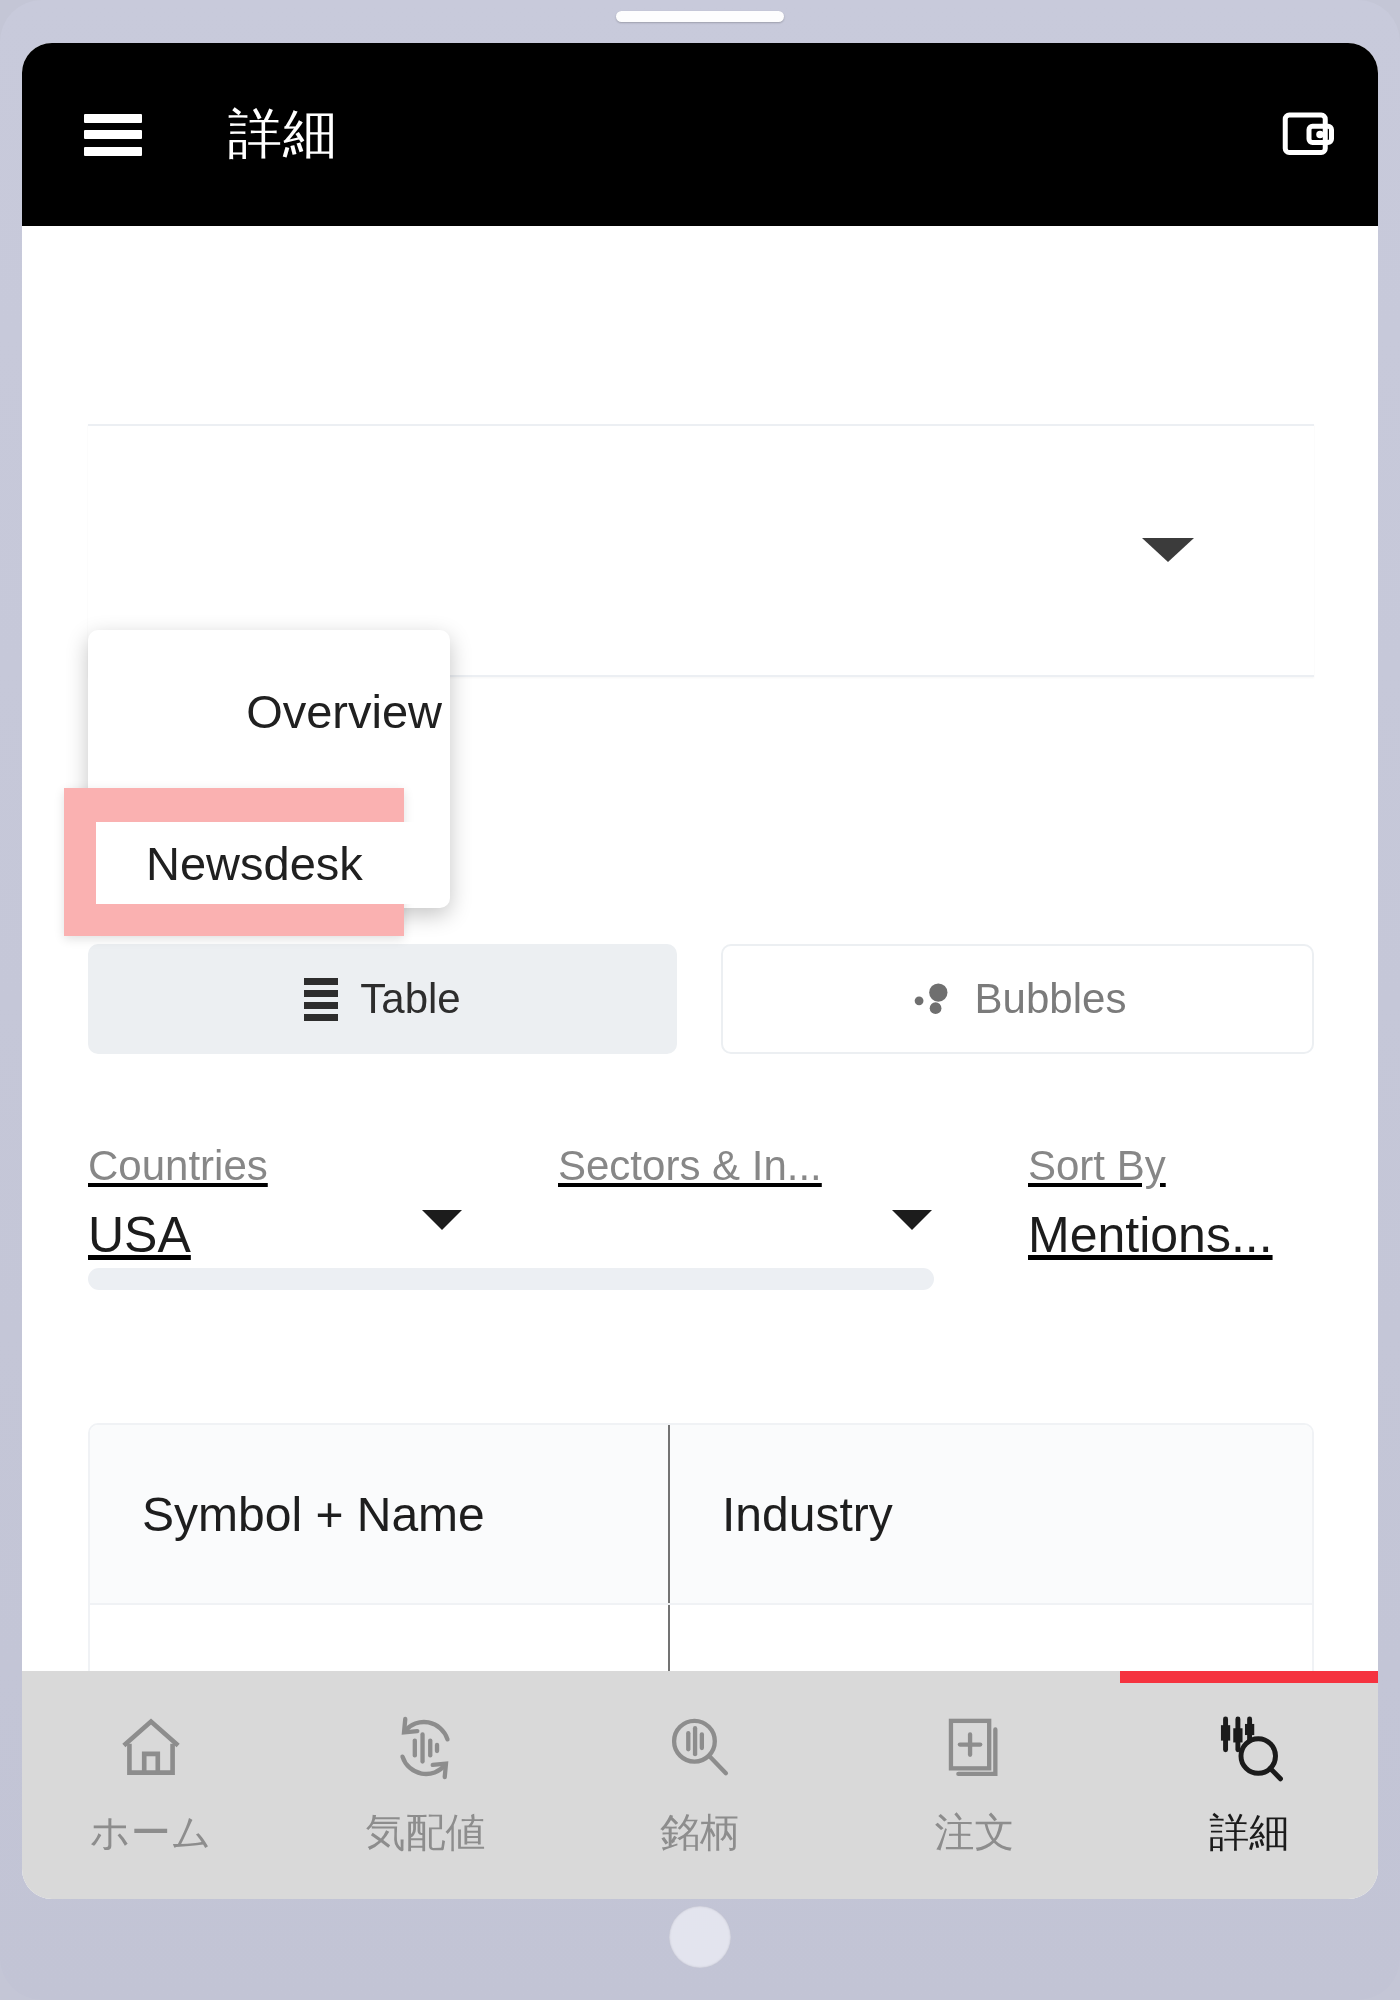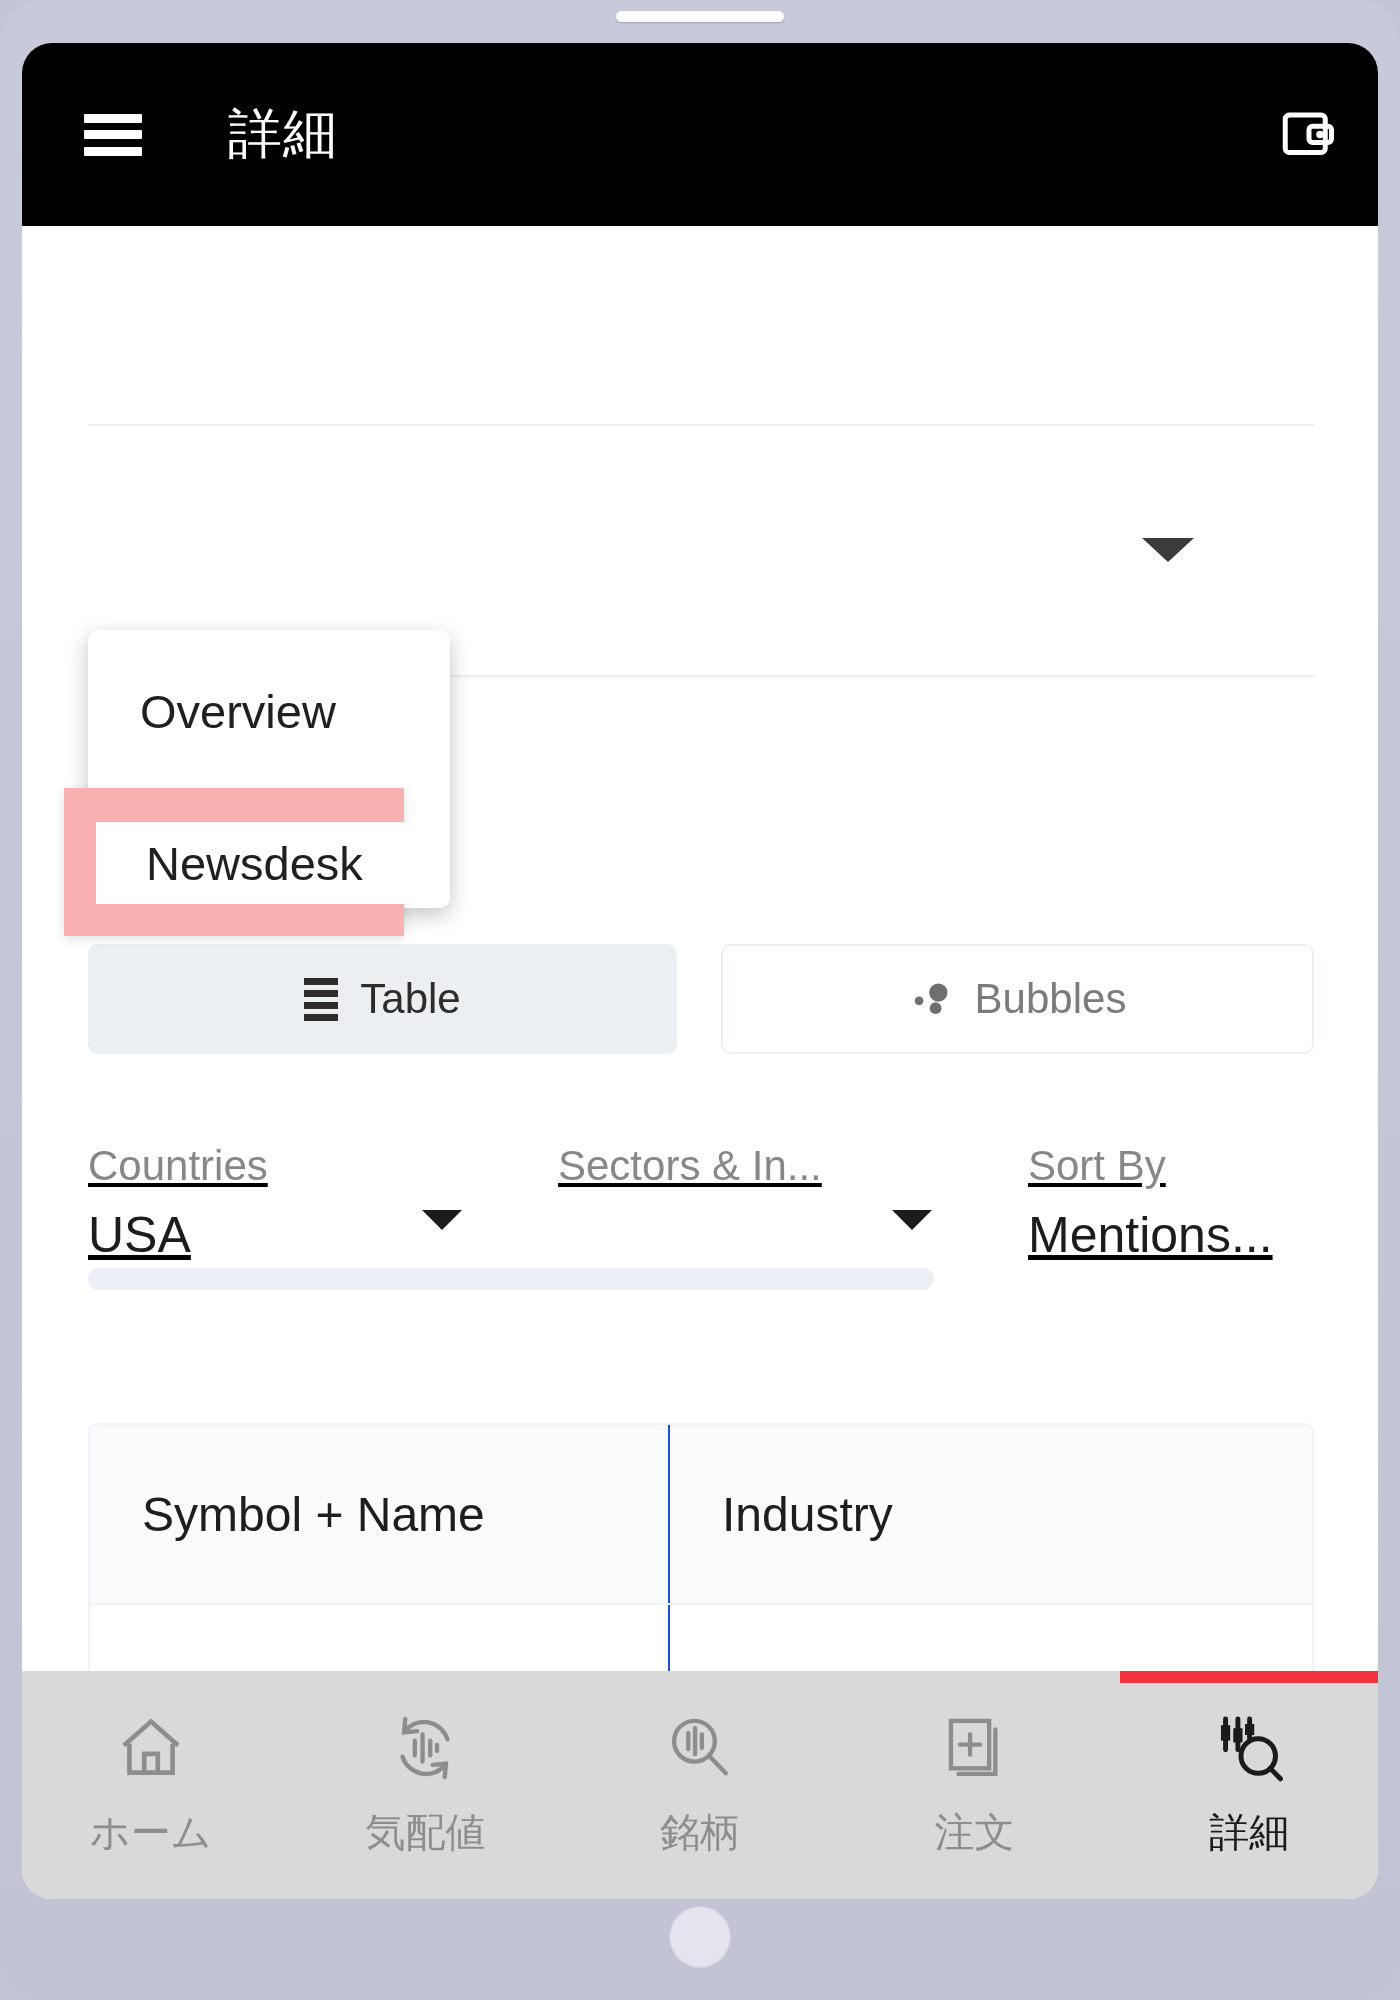--- a/index.html
+++ b/index.html
@@ -211,23 +211,24 @@
     width: 362px;
     background: #ffffff;
     border-radius: 10px;
     box-shadow: 0 7px 22px rgba(0,0,0,0.23);
     z-index: 20;
     padding: 16px 0 0 0;
   }
   .menu-item {
     font-size: 47px;
     color: #202020;
-    padding: 38px 0 38px 52px;
+    padding: 38px 8px 38px 52px;
     cursor: pointer;
     white-space: nowrap;
+    text-align: right;
   }
   
   #highlight-box {
     position: absolute;
     left: 42px;
     top: 562px;
     width: 340px;
     height: 148px;
     background: #fab1b1;
     z-index: 21;
@@ -324,21 +325,21 @@
     top: 1197px;
     border: 2px solid #f0f2f5;
     border-radius: 10px;
     overflow: hidden;
     background: #ffffff;
   }
   .trow { display: flex; }
   .trow.header { background: #fafbfc; }
   .tcell {
     padding: 56px 0 56px 52px;
-    border-right: 2px solid #1d4ed8;
+    border-right: 2px solid #737373;
     display: flex;
     flex-direction: column;
     justify-content: center;
   }
   .tcell:last-child { border-right: none; }
   .c-symbol { width: 580px; }
   .c-industry { flex: 1 1 auto; }
   .trow.header .tcell { height: 178px; }
   .th { font-size: 48px; color: #1e1e1e; }
   .trow.body { border-top: 2px solid #f0f2f5; }

